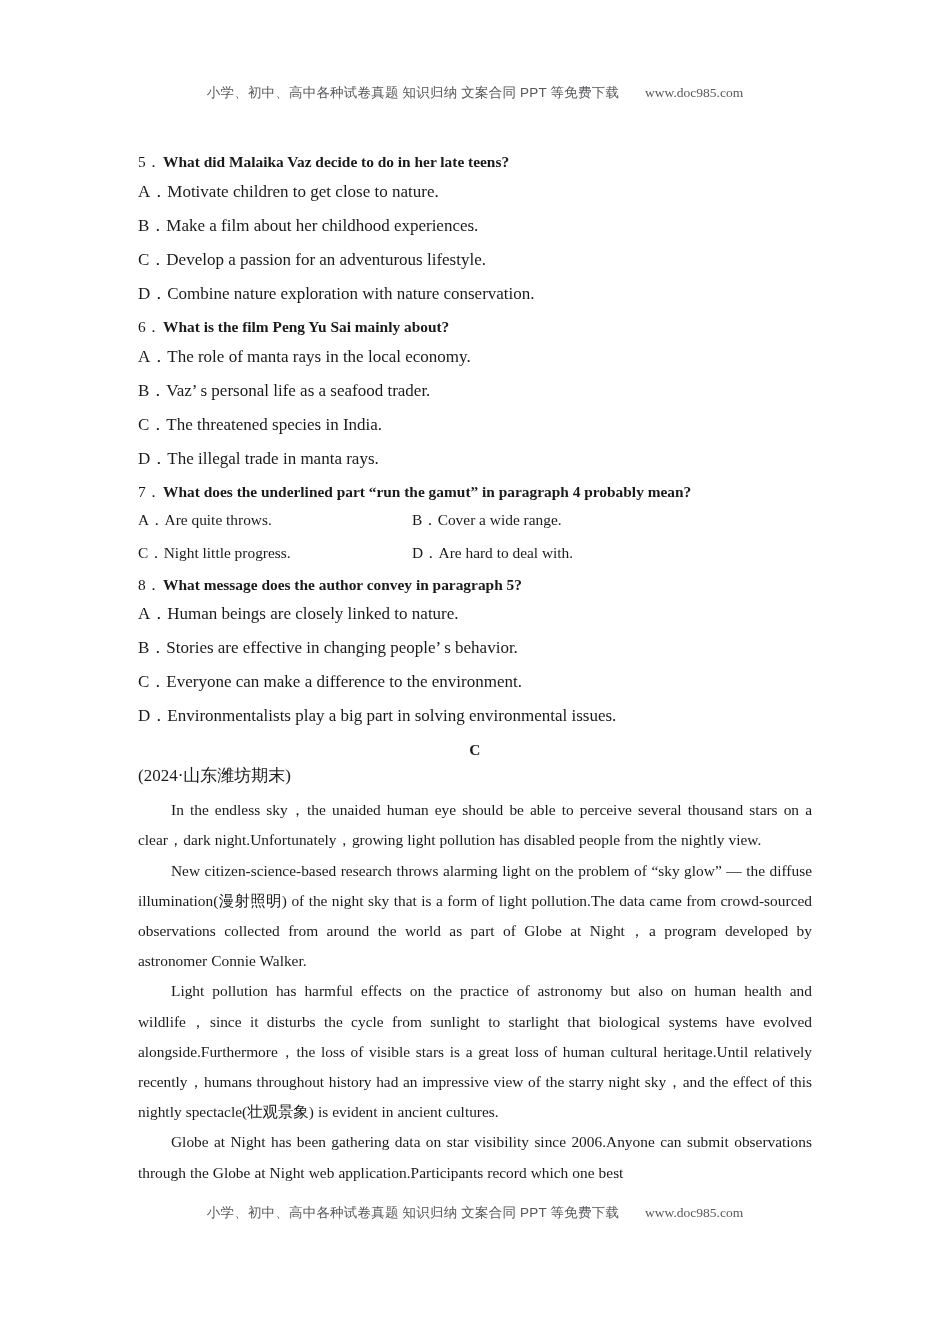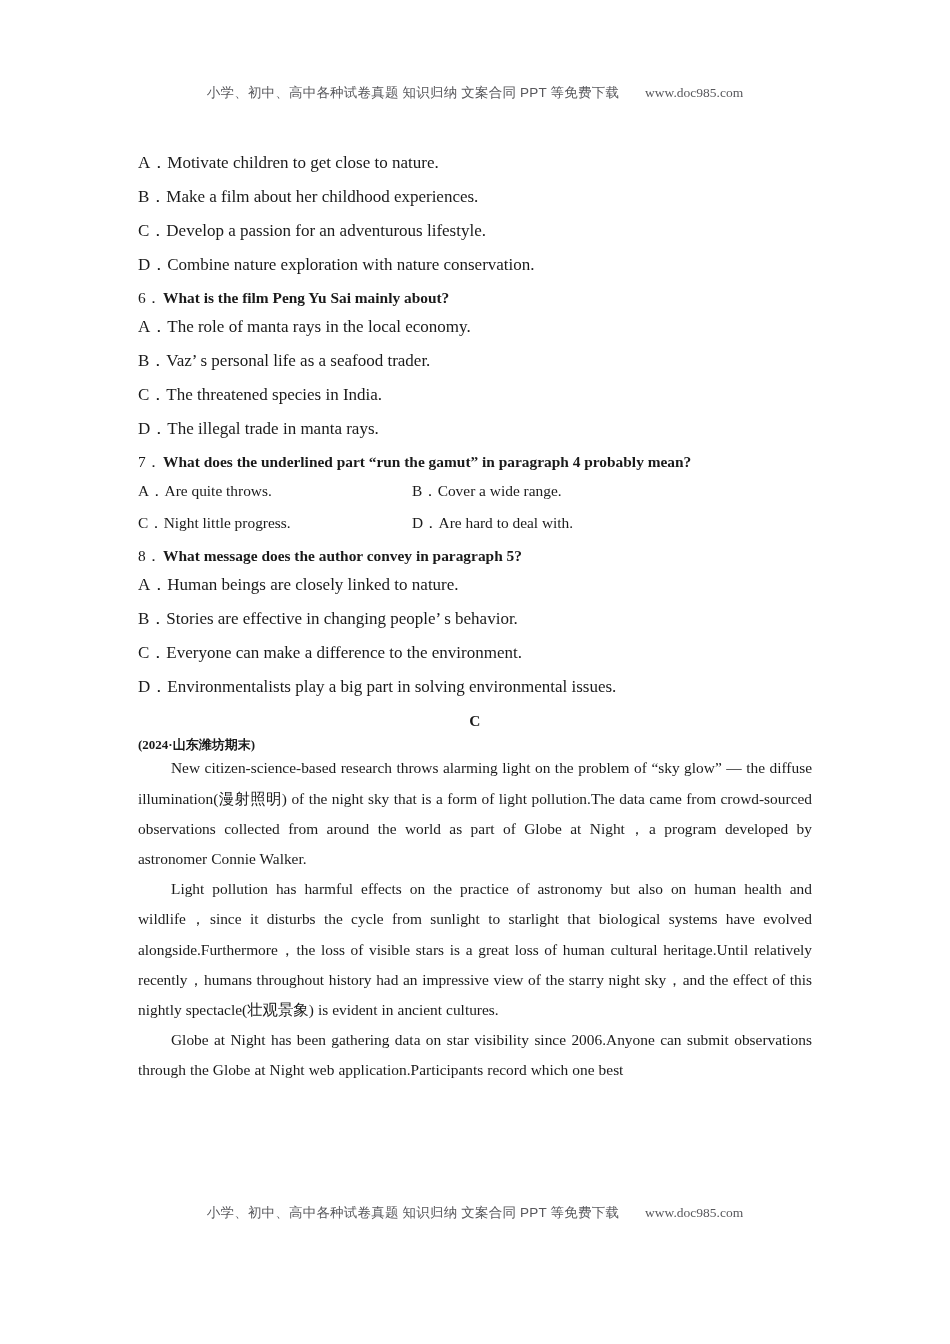--- a/index.html
+++ b/index.html
@@ -97,25 +97,24 @@
 
   
   .sec-letter {
     text-align: center;
     font-size: 15.4px;
     font-weight: bold;
     margin: 15px 0 8px 0;
     letter-spacing: .5px;
   }
   .source {
-    font-size: 13px;
-    margin: 0 0 1px 0;
+    font-size: 17px;
+    margin: 0 0 9px 0;
     line-height: 1.1;
     white-space: nowrap;
-    font-weight: bold;
   }
 
   
   .para {
     font-size: 15.4px;
     line-height: 30.2px;
     text-align: justify;
     text-justify: inter-word;
     text-indent: 33px;
     margin: 0 0 0 0;
@@ -127,20 +126,21 @@
 <body>
 
 <div class="page">
 
   <div class="runhead" id="page-header">
     <span>小学、初中、高中各种试卷真题  知识归纳  文案合同  PPT 等免费下载</span><span class="site">www.doc985.com</span>
   </div>
 
   <div class="content">
 
+    <p class="question q5"><span class="num">5．</span><span class="qtext">What did Malaika Vaz decide to do in her late teens?</span></p>
     <p class="option"><span class="lab">A．</span><span>Motivate children to get close to nature.</span></p>
     <p class="option"><span class="lab">B．</span><span>Make a film about her childhood experiences.</span></p>
     <p class="option"><span class="lab">C．</span><span>Develop a passion for an adventurous lifestyle.</span></p>
     <p class="option"><span class="lab">D．</span><span>Combine nature exploration with nature conservation.</span></p>
 
     <p class="question q6-head"><span class="num">6．</span><span class="qtext">What is the film Peng Yu Sai mainly about?</span></p>
     <p class="option"><span class="lab">A．</span><span>The role of manta rays in the local economy.</span></p>
     <p class="option"><span class="lab">B．</span><span>Vaz’ s personal life as a seafood trader.</span></p>
     <p class="option"><span class="lab">C．</span><span>The threatened species in India.</span></p>
     <p class="option"><span class="lab">D．</span><span>The illegal trade in manta rays.</span></p>
@@ -155,20 +155,21 @@
 
     <p class="question q8-head"><span class="num">8．</span><span class="qtext">What message does the author convey in paragraph 5?</span></p>
     <p class="option"><span class="lab">A．</span><span>Human beings are closely linked to nature.</span></p>
     <p class="option"><span class="lab">B．</span><span>Stories are effective in changing people’ s behavior.</span></p>
     <p class="option"><span class="lab">C．</span><span>Everyone can make a difference to the environment.</span></p>
     <p class="option"><span class="lab">D．</span><span>Environmentalists play a big part in solving environmental issues.</span></p>
 
     <div class="sec-letter">C</div>
     <div class="source">(2024·山东潍坊期末)</div>
 
+    <p class="para">In the endless sky，the unaided human eye should be able to perceive several thousand stars on a clear，dark night.Unfortunately，growing light pollution has disabled people from the nightly view.</p>
     <p class="para">New citizen-science-based research throws alarming light on the problem of “sky glow” — the diffuse illumination(漫射照明) of the night sky that is a form of light pollution.The data came from crowd-sourced observations collected from around the world as part of Globe at Night，a program developed by astronomer Connie Walker.</p>
     <p class="para">Light pollution has harmful effects on the practice of astronomy but also on human health and wildlife，since it disturbs the cycle from sunlight to starlight that biological systems have evolved alongside.Furthermore，the loss of visible stars is a great loss of human cultural heritage.Until relatively recently，humans throughout history had an impressive view of the starry night sky，and the effect of this nightly spectacle(壮观景象) is evident in ancient cultures.</p>
     <p class="para last">Globe at Night has been gathering data on star visibility since 2006.Anyone can submit observations through the Globe at Night web application.Participants record which one best</p>
 
   </div>
 
   <div class="runhead" id="page-footer">
     <span>小学、初中、高中各种试卷真题  知识归纳  文案合同  PPT 等免费下载</span><span class="site">www.doc985.com</span>
   </div>
 

